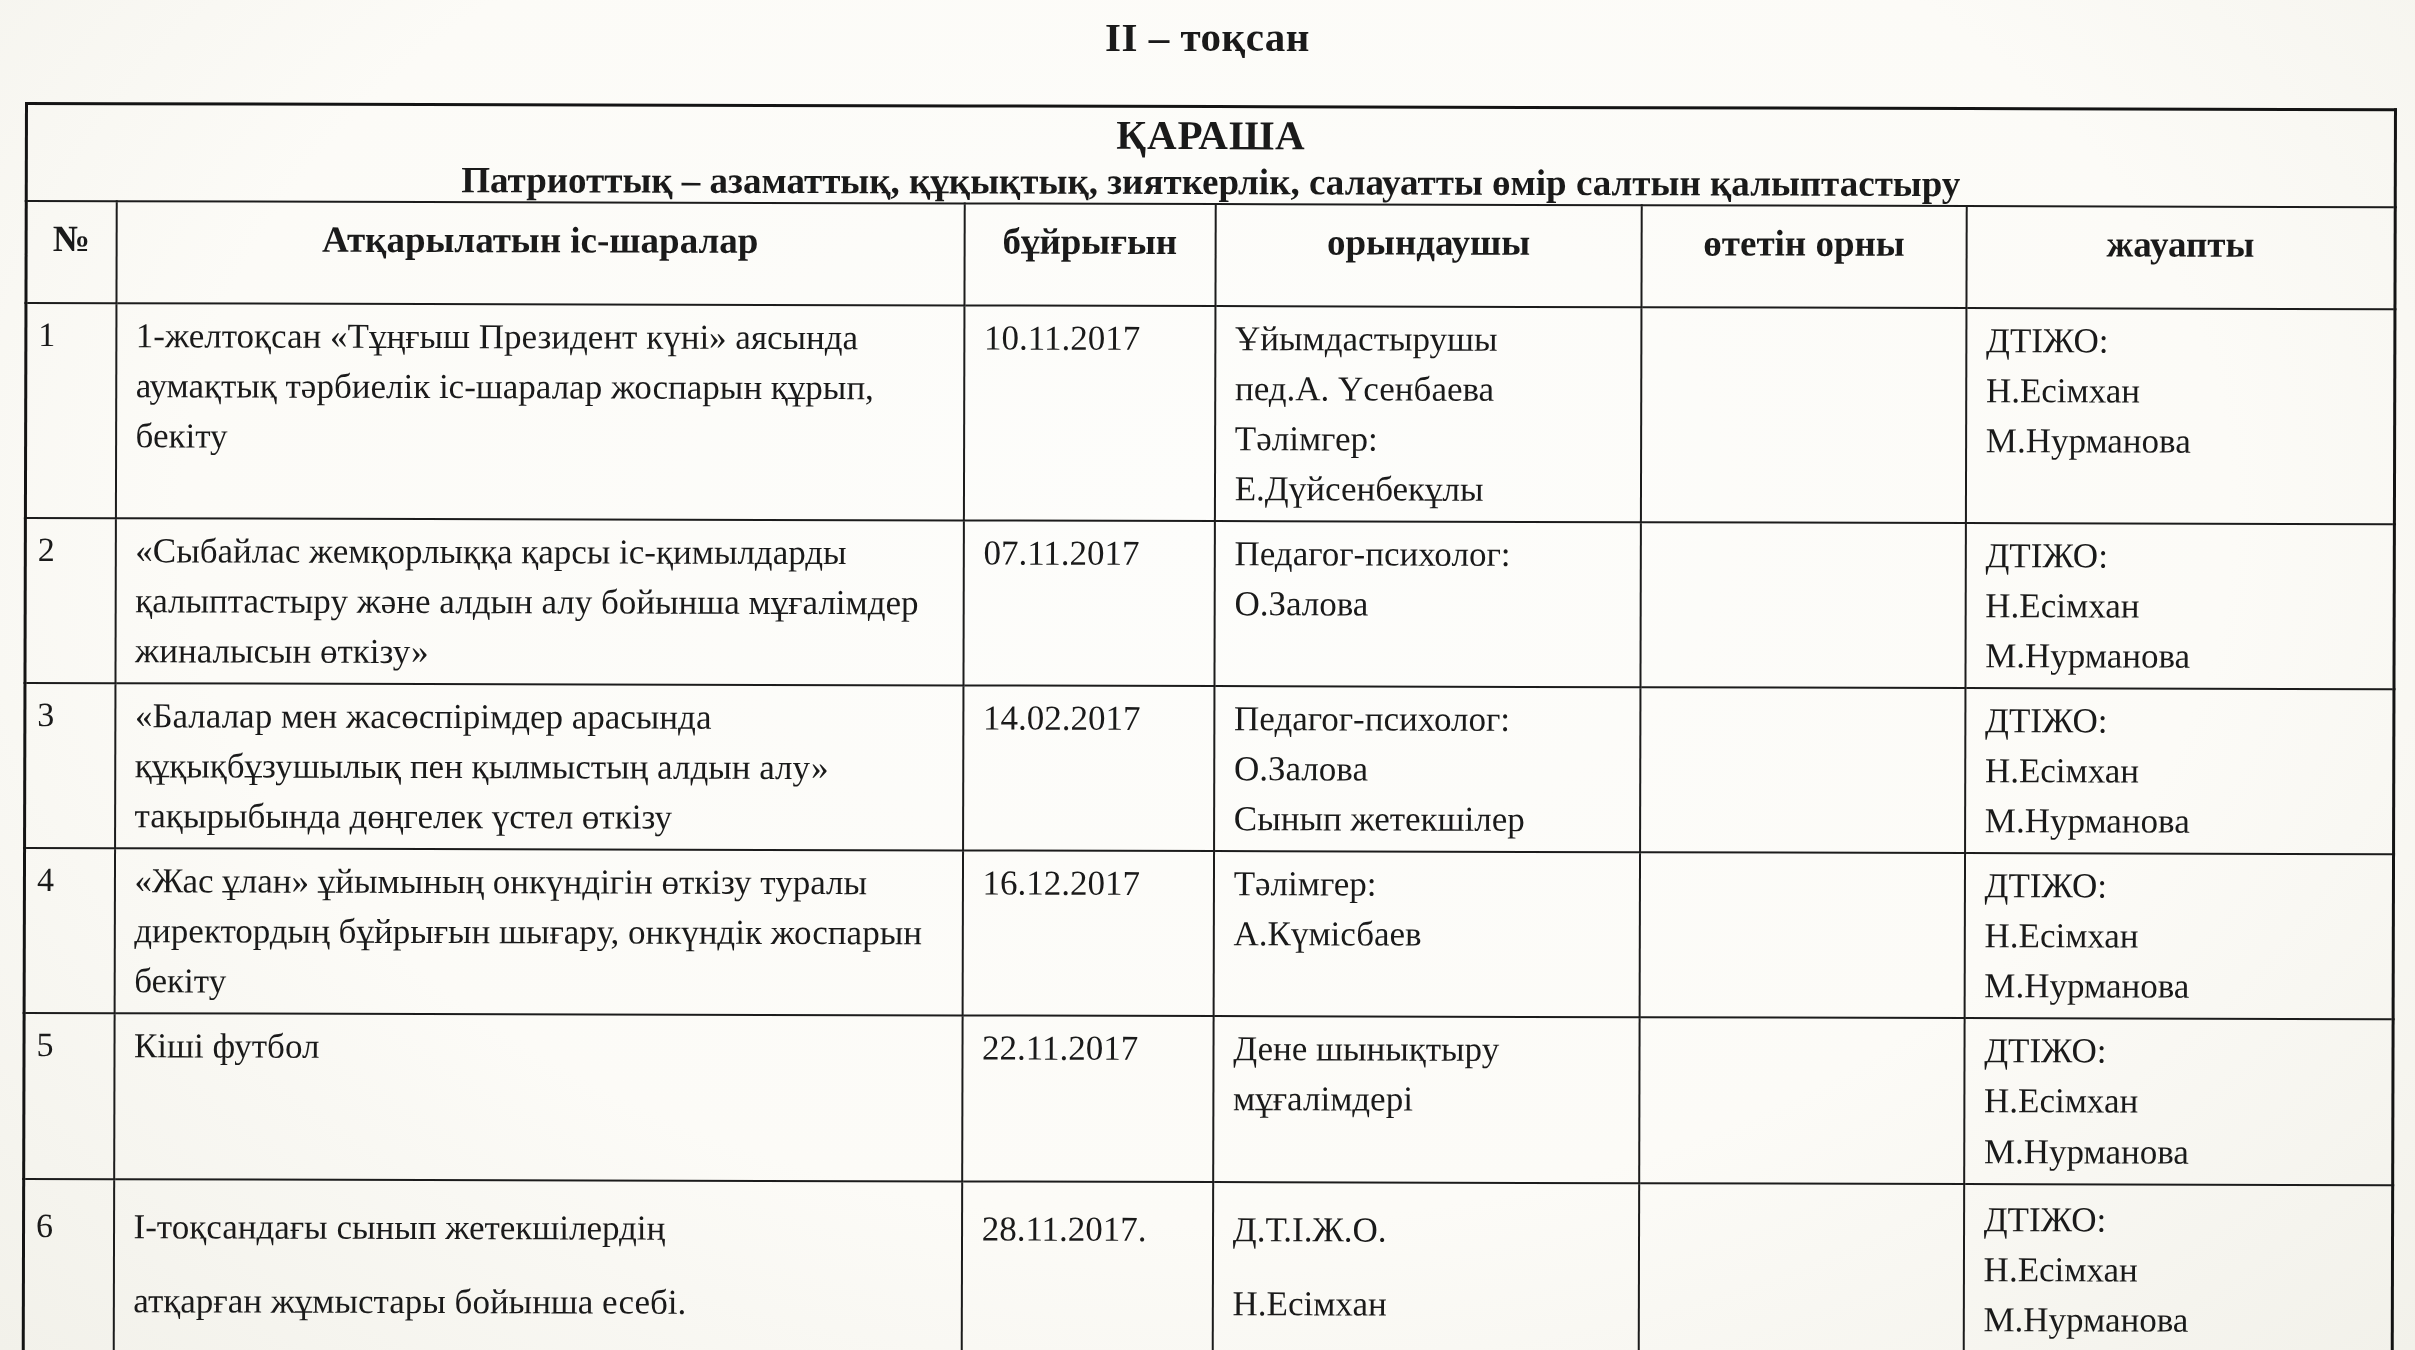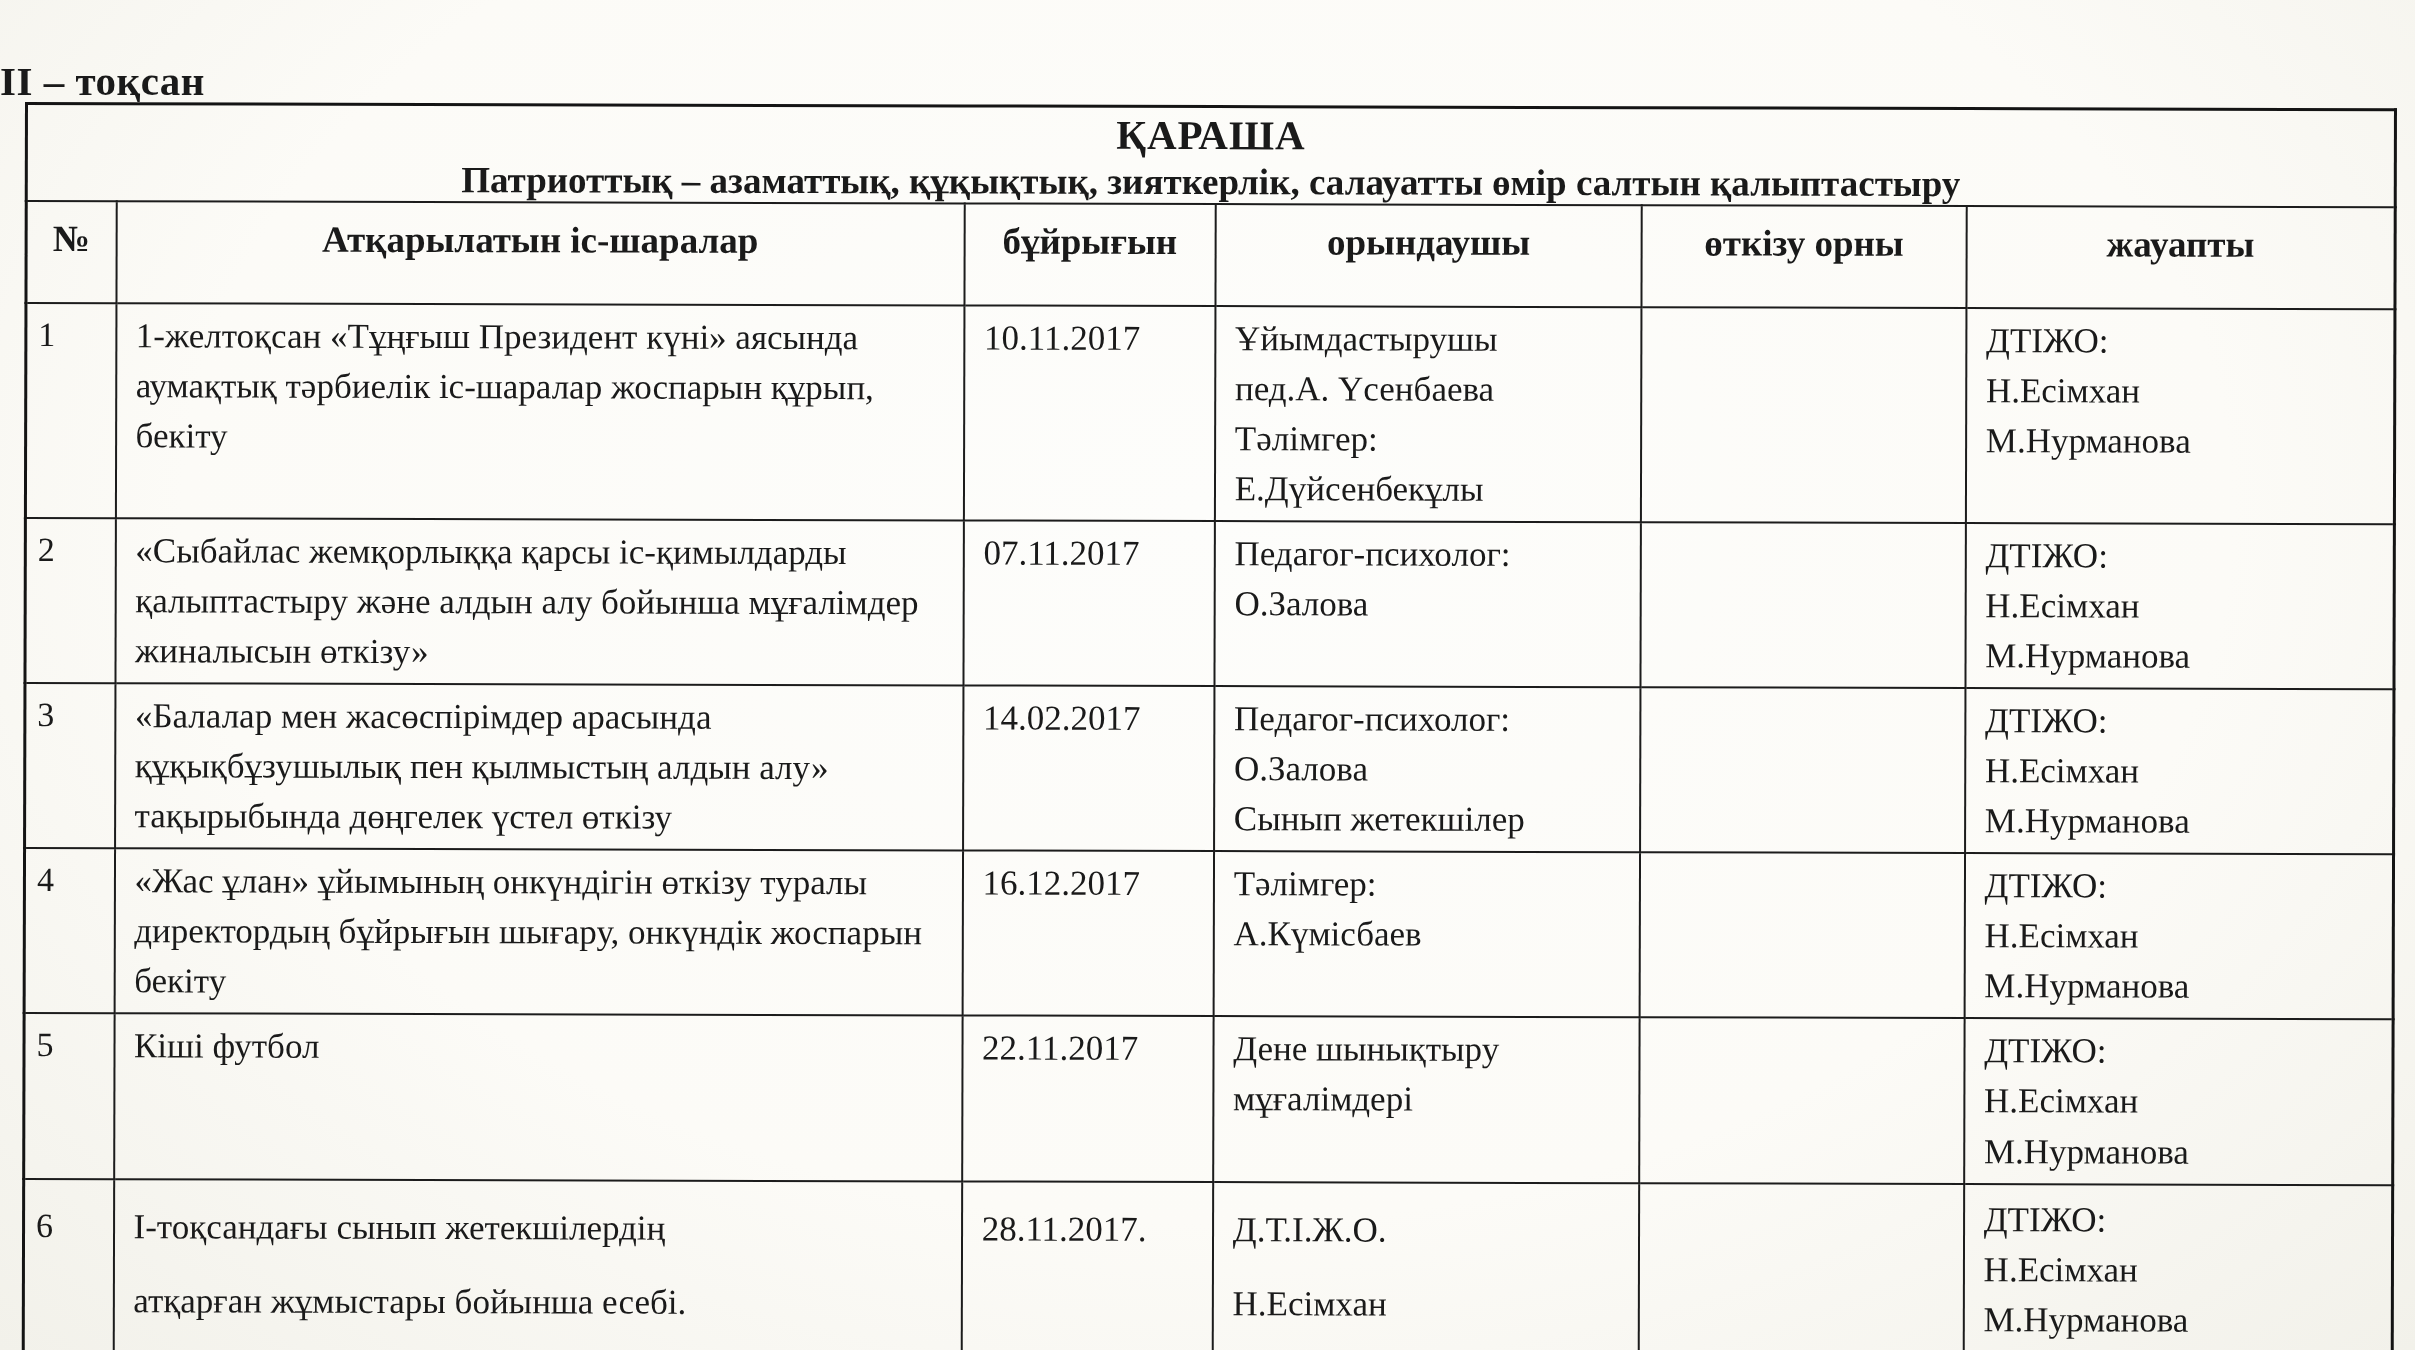--- a/index.html
+++ b/index.html
@@ -7,25 +7,25 @@
   html,body { margin:0; padding:0; }
   body {
     width:2415px; height:1350px;
     font-family:"Liberation Serif","DejaVu Serif",serif;
     color:var(--ink);
     background: radial-gradient(ellipse at 50% 38%, #fdfdfb 0%, var(--paper) 60%, #f2f1ea 100%);
     overflow:hidden;
     -webkit-font-smoothing:antialiased;
   }
   .page-title {
+    text-align:center;
     font-weight:bold;
     font-size:41px;
     padding-top:13px;
     letter-spacing:.5px;
-    margin-top:44px;
   }
   .table-wrap {
     position:absolute;
     left:25px; top:102px;
     width:2372px;
     transform:rotate(.15deg);
     transform-origin:0 0;
   }
   table.plan {
     width:100%;
@@ -85,21 +85,21 @@
         <th class="month-cell" colspan="6">
           <div class="month-title">ҚАРАША</div>
           <div class="month-subtitle">Патриоттық – азаматтық, құқықтық, зияткерлік, салауатты өмір салтын қалыптастыру</div>
         </th>
       </tr>
       <tr class="col-head">
         <th>№</th>
         <th>Атқарылатын іс-шаралар</th>
         <th>бұйрығын</th>
         <th>орындаушы</th>
-        <th>өткізу орны</th>
+        <th>өтетін орны</th>
         <th>жауапты</th>
       </tr>
     </thead>
     <tbody>
       <tr style="height:205px">
         <td class="num">1</td>
         <td class="activity">1-желтоқсан «Тұңғыш Президент күні» аясында аумақтық тәрбиелік іс-шаралар жоспарын құрып, бекіту</td>
         <td class="date">10.11.2017</td>
         <td class="exec">Ұйымдастырушы
 пед.А. Үсенбаева

